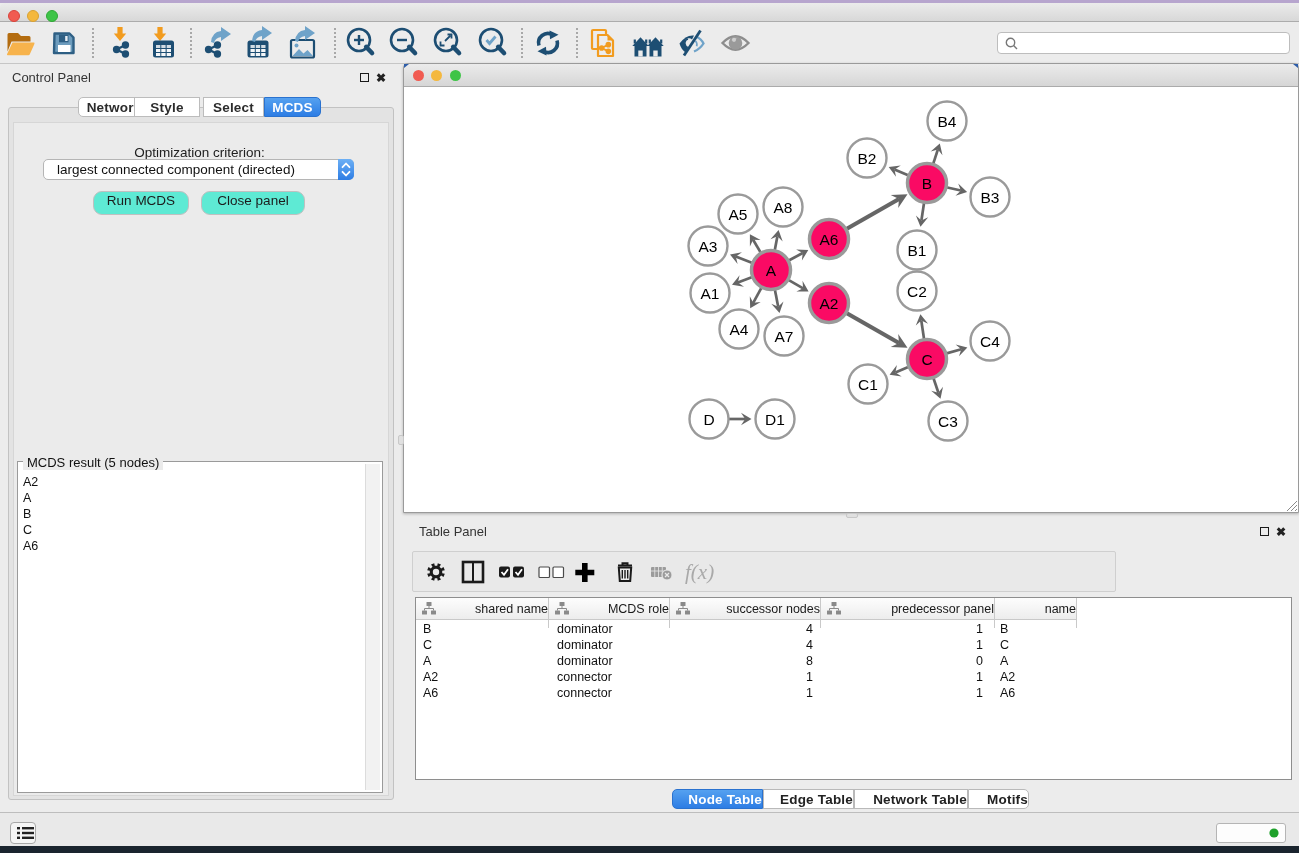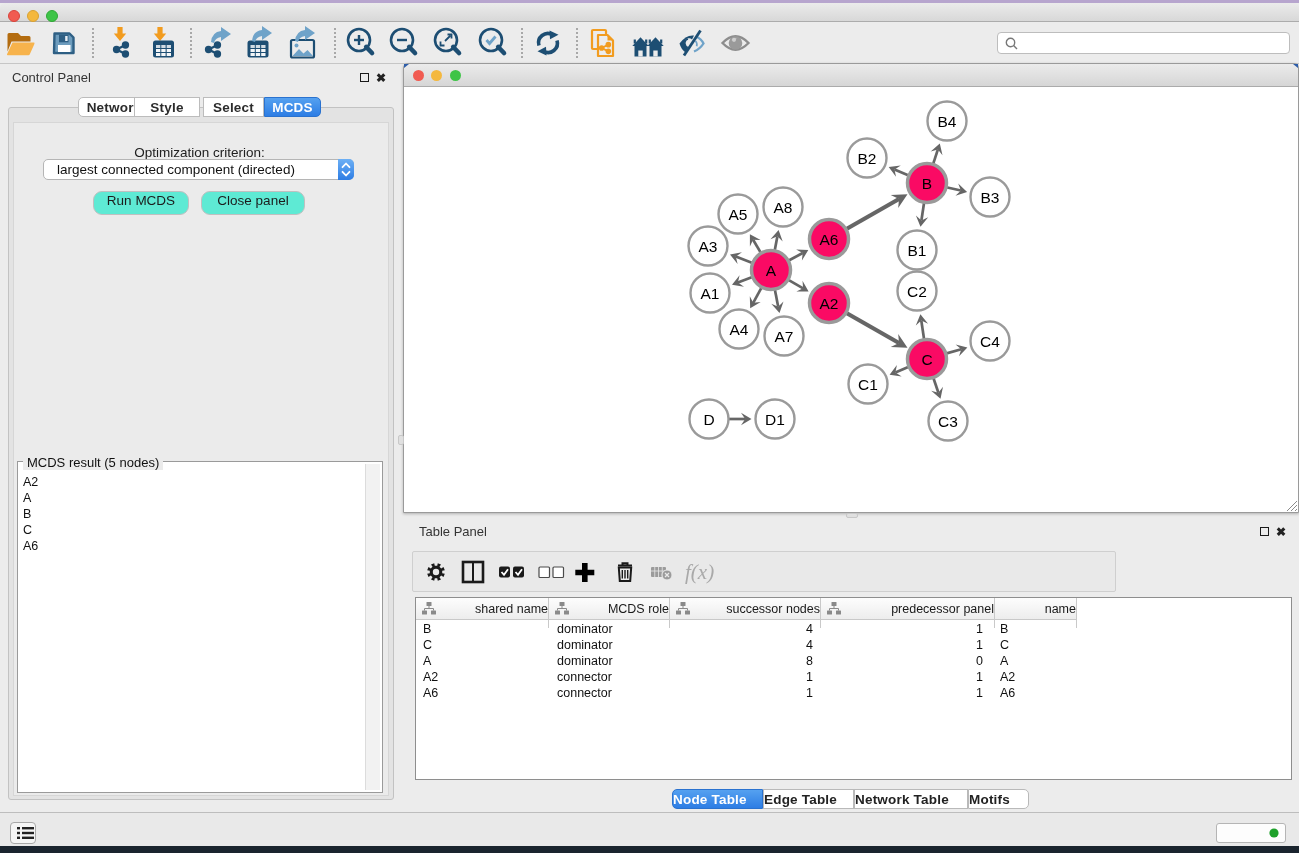--- a/index.html
+++ b/index.html
@@ -75,21 +75,21 @@
 #tp-title { left:419px; top:524px; font-size:13px; color:#343434; }
 #tp-toolbar { left:412px; top:551px; width:704px; height:41px; background:#e9e9e9;
   border:1px solid #cfcfcf; border-radius:2px;padding-left:48px; }
 #tp-table { left:415px; top:597px; width:877px; height:183px; background:#fff;
   border:1px solid #8e8e8e; }
 #tp-header { position:absolute; left:0; top:0; width:661px; height:22px;
   background:linear-gradient(#fdfdfd,#ededed); border-bottom:1px solid #c9c9c9; }
 .hcell { position:absolute; top:0; height:30px; border-right:1px solid #c9c9c9;
   font-size:12.5px; color:#1a1a1a; text-align:right; line-height:22px; }
 .trow { position:absolute; font-size:12.5px; color:#111; height:16px; line-height:16px; }
-.bt { position:absolute; top:789px; height:20px; line-height:20px; text-align:left;
+.bt { position:absolute; top:789px; height:20px; line-height:20px; text-align:right;
   font-size:13.5px; font-weight:bold; letter-spacing:0.2px; color:#222; background:#fff; border:1px solid #b9b9b9; }
 .bt.sel { background:linear-gradient(#55a1f0,#2d7de4); color:#fff; border-color:#2a72cf; }
 
 
 #statusbar { left:0; top:812px; width:1299px; height:34px; background:#e9e9e9;
   border-top:1px solid #bdbdbd; }
 #sb-left { position:absolute; left:10px; top:9px; width:26px; height:22px; background:#f5f5f5;
   border:1px solid #a8a8a8; border-radius:4px; }
 #sb-mem { position:absolute; right:13px; top:10px; width:70px; height:20px; background:#fdfdfd;
   border:1px solid #b5b5b5; border-radius:3px; font-size:11.5px; color:#111;

